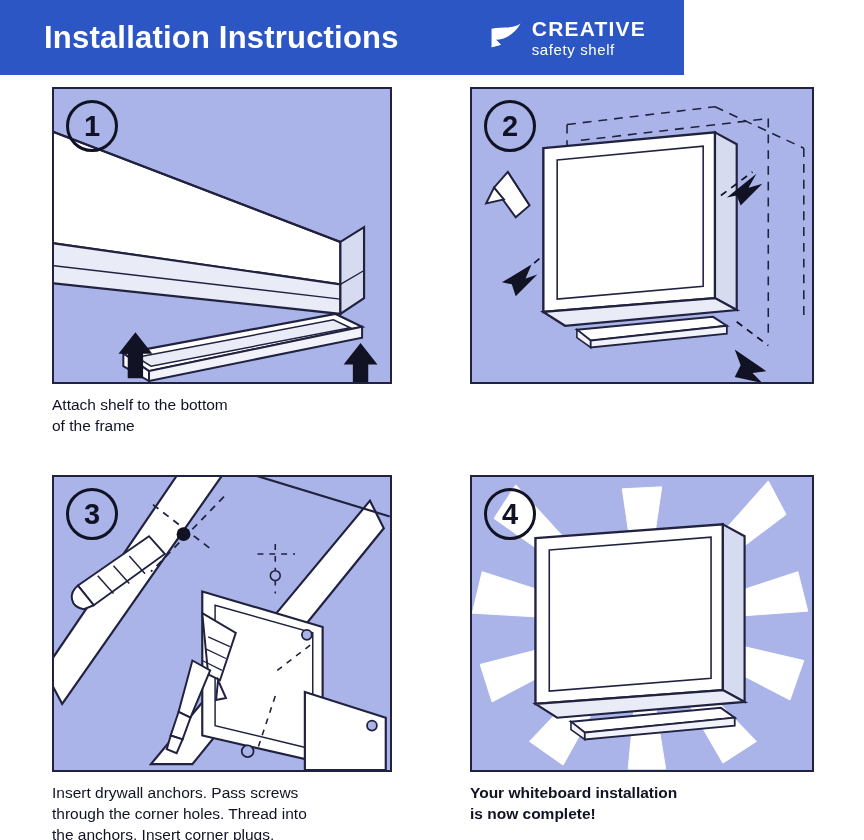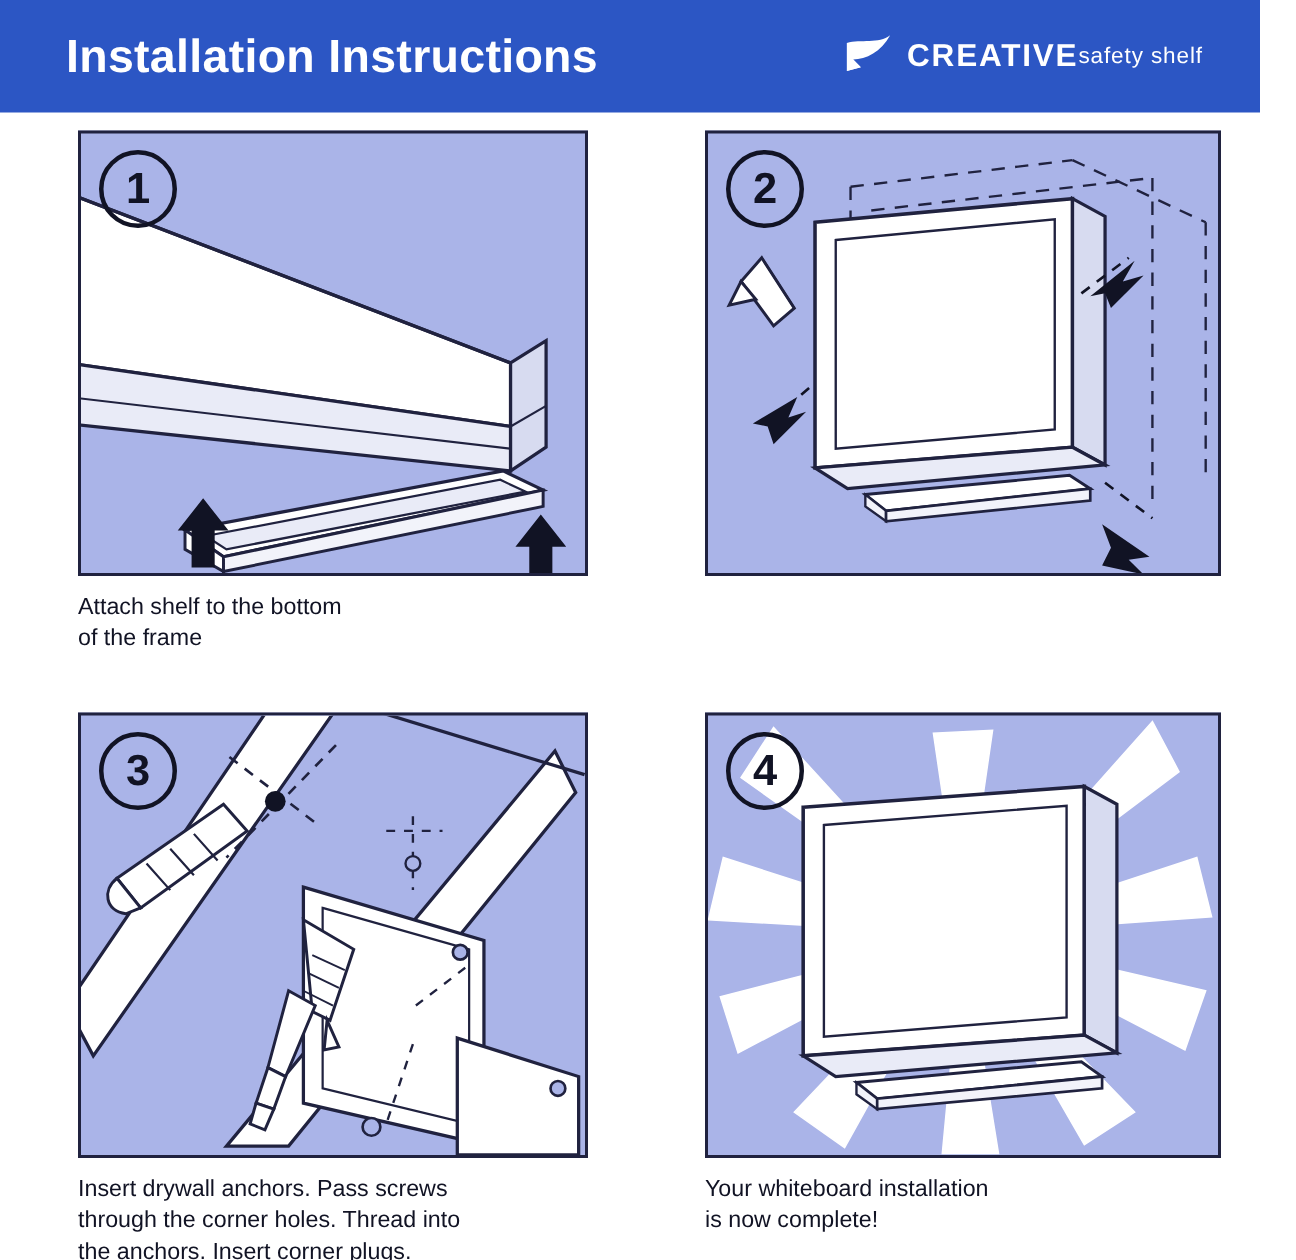--- a/index.html
+++ b/index.html
@@ -6,35 +6,35 @@
   body{
     width:864px;height:840px;
     background:#ffffff;
     font-family:"Liberation Sans", sans-serif;
     overflow:hidden;
   }
   .page{position:relative;width:864px;height:840px;}
 
   
   .header{
-    position:absolute;left:0;top:0;width:840px;height:75px;
+    position:absolute;left:0;top:0;width:684px;height:75px;
     background:#2c56c4;
     display:flex;align-items:center;justify-content:space-between;
   }
   .header-title{
     color:#ffffff;font-size:31px;font-weight:bold;
     margin-left:44px;letter-spacing:.2px;
   }
   .brand{
     display:flex;align-items:center;margin-right:38px;
   }
   .brand-mark{
     width:34px;height:34px;margin-right:9px;flex:0 0 auto;
   }
-  .brand-text{display:flex;flex-direction:row;line-height:1;justify-content:flex-end;}
+  .brand-text{display:flex;flex-direction:column;line-height:1;justify-content:flex-end;}
   .brand-line1{
     color:#ffffff;font-size:21px;font-weight:bold;letter-spacing:1.2px;
   }
   .brand-line2{
     color:#ffffff;font-size:15px;letter-spacing:.6px;margin-top:3px;
   }
 
   
   .grid{
     position:absolute;left:0;top:75px;width:864px;height:765px;
@@ -55,21 +55,21 @@
     display:flex;align-items:center;justify-content:center;
     z-index:5;
   }
   .caption{
     margin-top:10px;
     color:#111324;
     font-size:15.5px;
     line-height:21px;
     white-space:pre-line;
   }
-  .caption.bold{font-weight:normal;}
+  .caption.bold{font-weight:bold;}
 
   
   #step1{left:52px;top:12px;width:340px;}
   #step2{left:470px;top:12px;width:344px;}
   #step3{left:52px;top:400px;width:340px;}
   #step4{left:470px;top:400px;width:344px;}
   #step1 .panel,#step3 .panel{width:340px;height:297px;}
   #step2 .panel,#step4 .panel{width:344px;height:297px;}
 
   svg{display:block;}

